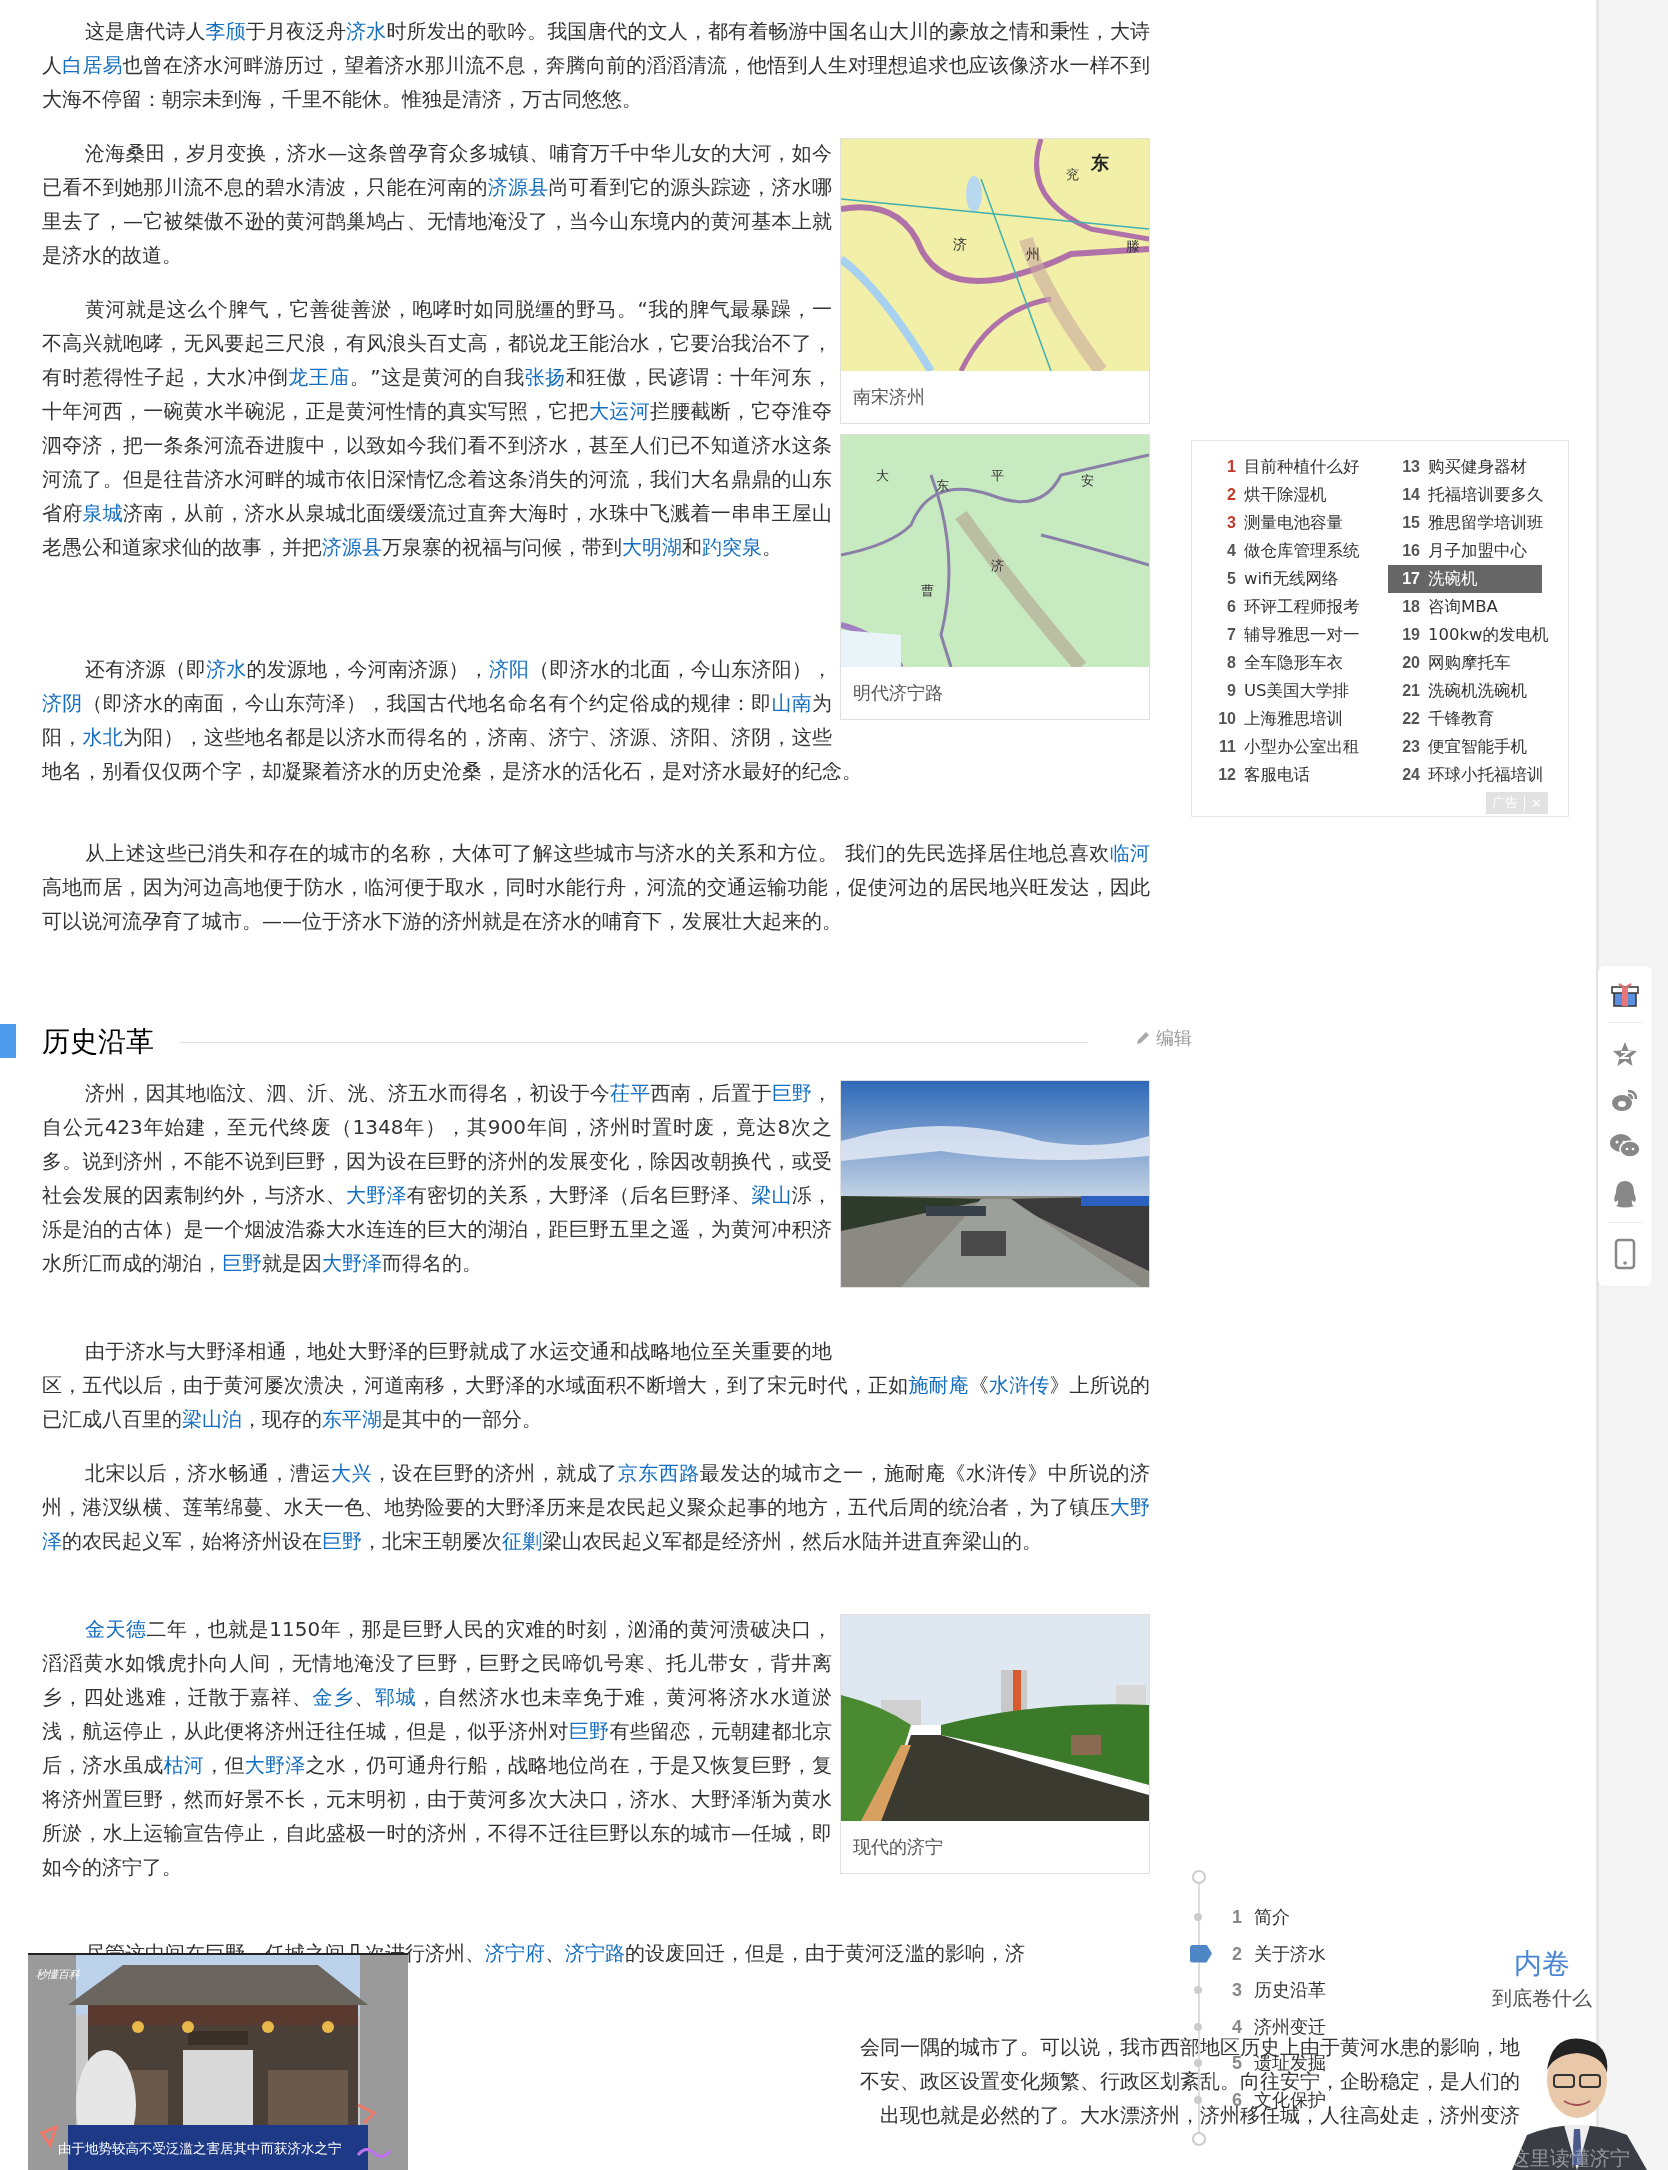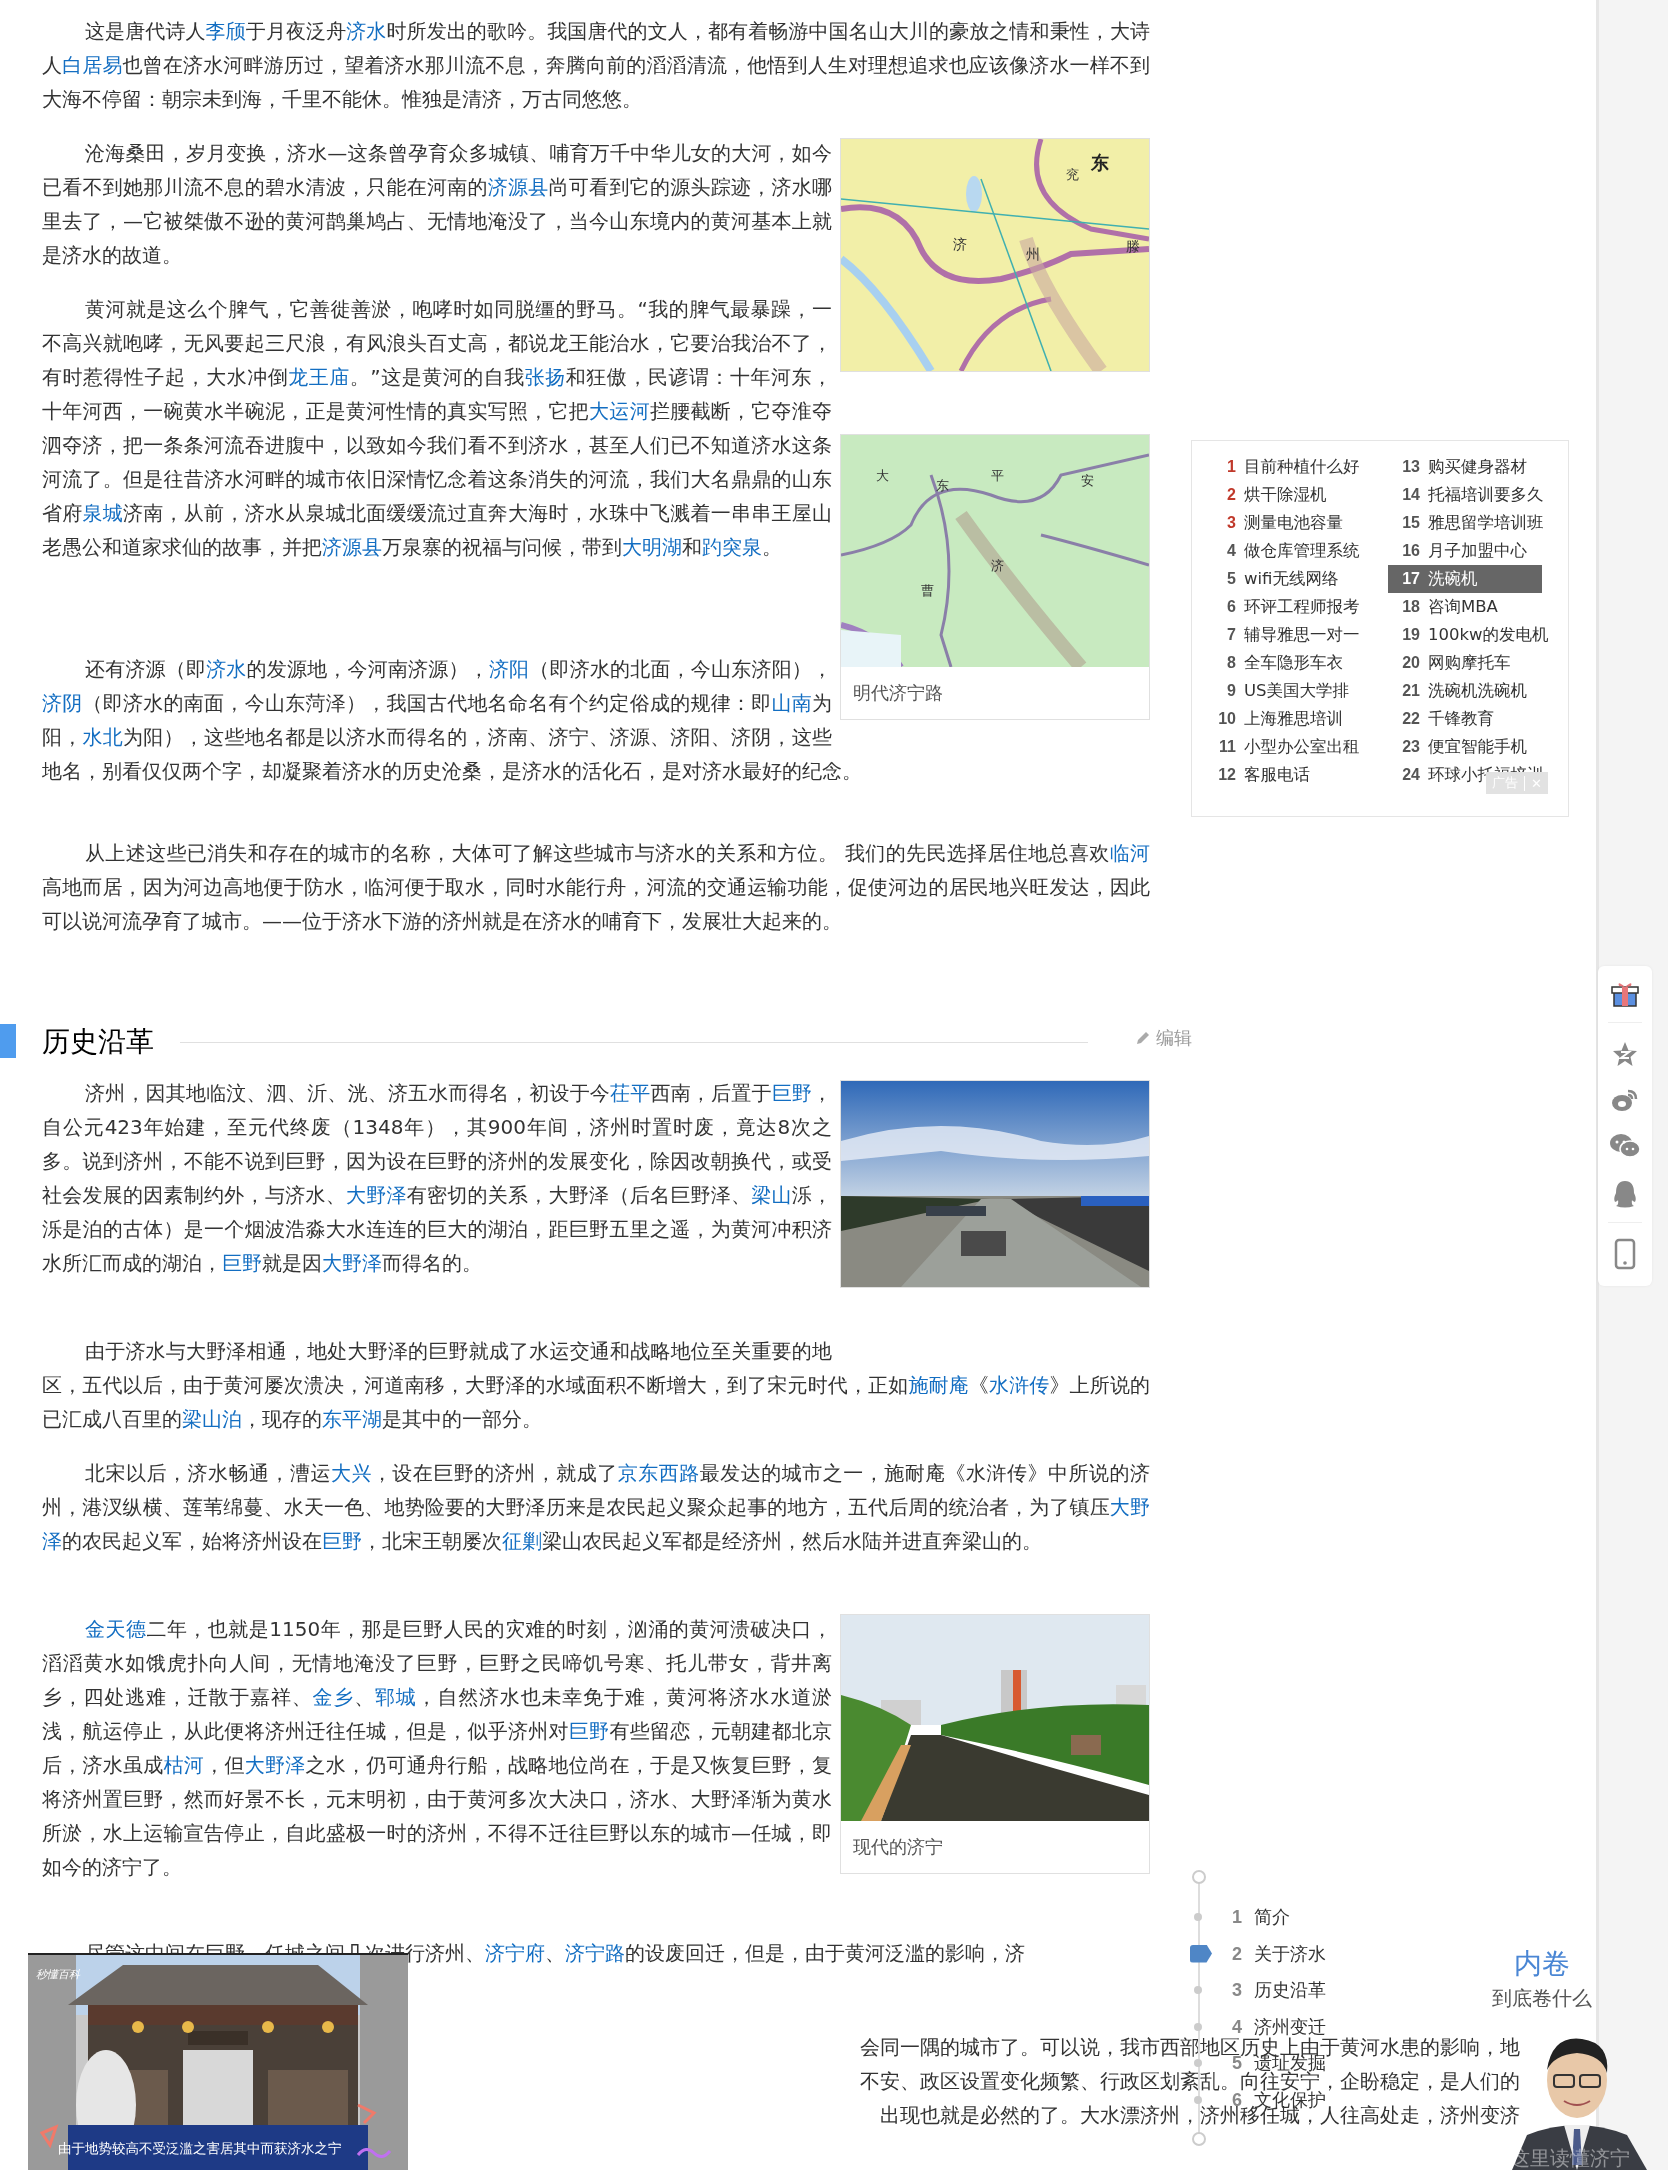--- a/index.html
+++ b/index.html
@@ -18,21 +18,21 @@
   .h2title{position:absolute;left:0;top:0;font-size:28px;line-height:52px;color:#000;}
   .h2line{position:absolute;left:138px;right:104px;top:26px;height:1px;background:#e0e0e0;}
   .editbtn{position:absolute;right:0;top:10px;font-size:18px;color:#999;display:flex;align-items:center;gap:4px;}
   .ad{position:absolute;left:1191px;top:440px;width:376px;height:375px;border:1px solid #e5e5e5;background:#fff;}
   .ad-col{position:absolute;top:12px;}
   .ad-item{height:28px;line-height:28px;font-size:16.5px;color:#333;white-space:nowrap;padding-left:4px;}
   .ad-item .n{display:inline-block;width:28px;text-align:right;margin-right:8px;color:#555;font-family:"Liberation Sans",sans-serif;font-weight:bold;font-size:16px;}
   .ad-item .n.hot{color:#c0392b;}
   .ad-item.sel{background:#666;color:#fff;width:150px;}
   .ad-item.sel .n{color:#fff;}
-  .ad-tag{position:absolute;right:20px;bottom:22px;height:22px;background:#e2e2e2;color:#fff;font-size:13px;display:flex;align-items:center;}
+  .ad-tag{position:absolute;right:20px;bottom:2px;height:22px;background:#e2e2e2;color:#fff;font-size:13px;display:flex;align-items:center;}
   .ad-tag span{padding:0 6px;}
   .share{position:absolute;left:1598px;top:966px;width:54px;height:320px;background:#fff;border-radius:6px;box-shadow:0 0 3px rgba(0,0,0,.06);}
   .share .ic{position:absolute;left:11px;width:32px;height:32px;display:flex;align-items:center;justify-content:center;}
   .share .sep{position:absolute;left:10px;width:34px;height:1px;background:#eee;}
   .toc{position:absolute;left:1190px;top:1870px;width:240px;height:280px;}
   .toc-line{position:absolute;left:8px;top:12px;width:2px;height:256px;background:#ddd;}
   .toc-ring{position:absolute;left:2px;width:10px;height:10px;border:2px solid #ccc;border-radius:50%;background:#fff;}
   .toc-item{position:absolute;left:42px;height:30px;line-height:30px;font-size:18px;color:#333;white-space:nowrap;}
   .toc-item .n{display:inline-block;width:22px;color:#888;font-family:"Liberation Sans",sans-serif;font-weight:bold;}
   .toc-dot{position:absolute;left:4px;width:8px;height:8px;border-radius:50%;background:#ccc;}
@@ -74,20 +74,21 @@
             <path d="M0 60 L308 90" stroke="#40b0b0" stroke-width="1.5"></path>
             <path d="M140 40 L210 232" stroke="#40b0b0" stroke-width="1.5"></path>
             <path d="M0 120 Q40 150 90 232" stroke="#a8d0f0" stroke-width="8" fill="none"></path>
             <path d="M185 100 Q200 150 260 232" stroke="#c9a9a0" stroke-width="14" fill="none" opacity=".6"></path>
             <text x="112" y="110" font-size="14" fill="#333">济</text>
             <text x="185" y="120" font-size="14" fill="#333">州</text>
             <text x="250" y="30" font-size="18" font-weight="bold" fill="#222">东</text>
             <text x="225" y="40" font-size="13" fill="#333">兖</text>
             <text x="285" y="112" font-size="14" fill="#333">滕</text>
           </svg>
+          <div class="cap">南宋济州</div>
         </div>
         <div class="fig" style="top: 434px;">
           <svg class="img" width="308" height="232" viewBox="0 0 308 232">
             <rect width="308" height="232" fill="#c8eac0"></rect>
             <path d="M0 120 Q50 110 70 90 Q90 40 150 60 Q200 80 220 40 L308 20" stroke="#8a7fa8" stroke-width="3" fill="none"></path>
             <path d="M90 40 Q120 120 100 200 L110 232" stroke="#8a7fa8" stroke-width="3" fill="none"></path>
             <path d="M200 100 Q240 110 308 130" stroke="#8a7fa8" stroke-width="3" fill="none"></path>
             <path d="M0 190 Q40 200 60 232" stroke="#a080c0" stroke-width="6" fill="none"></path>
             <path d="M120 80 Q170 150 240 232" stroke="#b0a090" stroke-width="14" fill="none" opacity=".6"></path>
             <path d="M0 195 L60 200 L60 232 L0 232 Z" fill="#e8f4f8"></path>

